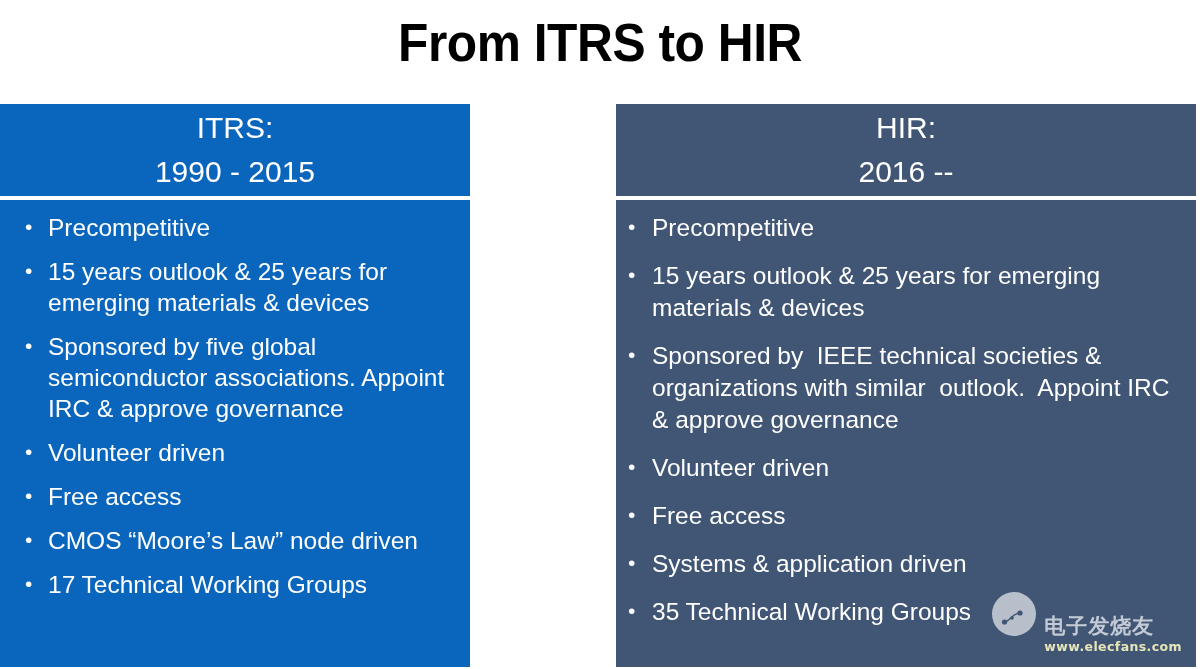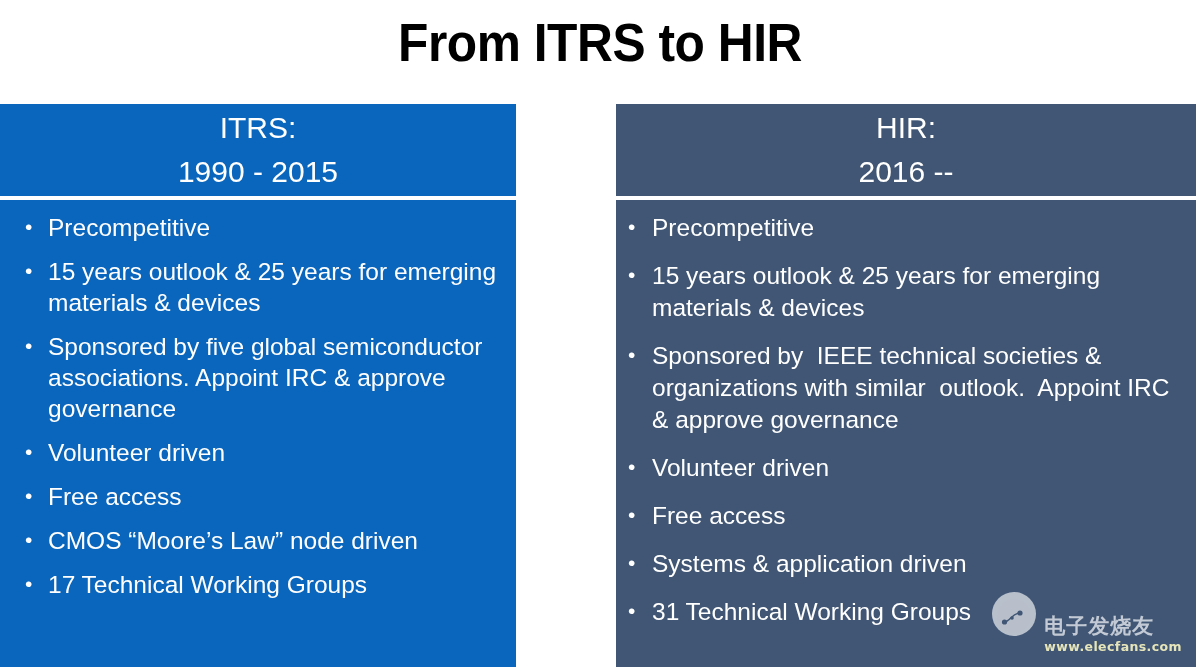--- a/index.html
+++ b/index.html
@@ -40,21 +40,21 @@
     left: 0;
     width: 1200px;
     height: 669px;
   }
 
   .column {
     position: absolute;
     top: 104px;
     bottom: 2px;
   }
-  .column.left  { left: 0px;   width: 516px; text-decoration: underline; }
+  .column.left  { left: 0px;   width: 470px; text-decoration: underline; }
   .column.right { left: 616px; width: 580px; }
 
   .col-header {
     position: absolute;
     top: 0;
     left: 0;
     right: 0;
     height: 92px;
     box-sizing: border-box;
     display: flex;
@@ -194,21 +194,21 @@
     </div>
 
     <div class="col-body col-right-bg">
       <ul class="bullets">
         <li>Precompetitive</li>
         <li>15 years outlook &amp; 25 years for emerging materials &amp; devices</li>
         <li>Sponsored by  IEEE technical societies &amp; organizations with similar  outlook.  Appoint IRC &amp; approve governance</li>
         <li>Volunteer driven</li>
         <li>Free access</li>
         <li>Systems &amp; application driven</li>
-        <li>31 Technical Working Groups</li>
+        <li>35 Technical Working Groups</li>
       </ul>
 
       <div class="watermark">
         <span class="wm-badge">
           <svg width="44" height="44" viewBox="0 0 44 44" aria-hidden="true">
             <circle cx="22" cy="24" r="17" fill="#c9ced8"></circle>
             <path d="M30 9 C29 15 24 17 20 20 C26 18 30 14 32 10 Z" fill="#c9ced8"></path>
             <path d="M12 30 C18 30 20 21 28 21" stroke="#405674" stroke-width="1.6" fill="none"></path>
             <circle cx="12.5" cy="30" r="2.6" fill="#405674"></circle>
             <circle cx="28" cy="21" r="2.6" fill="#405674"></circle>

